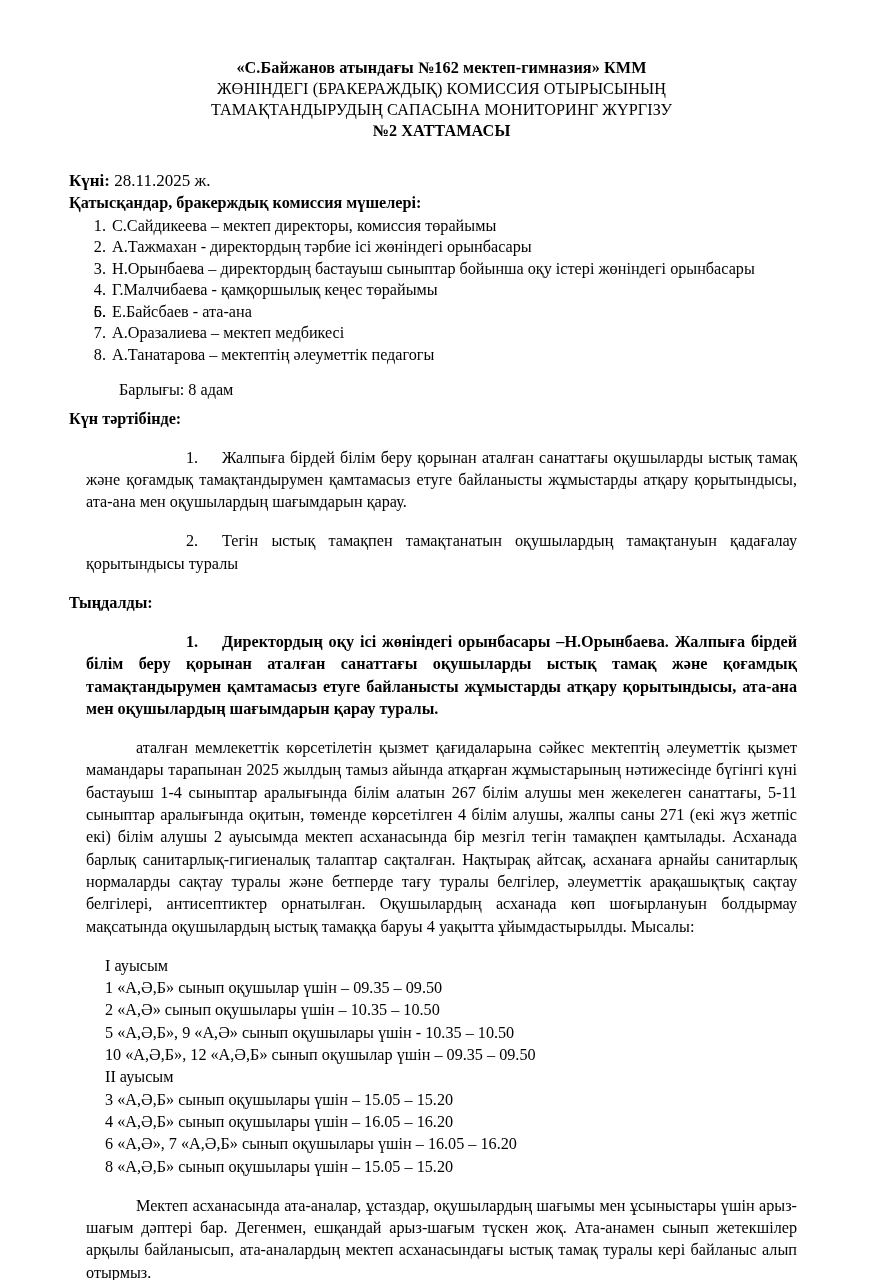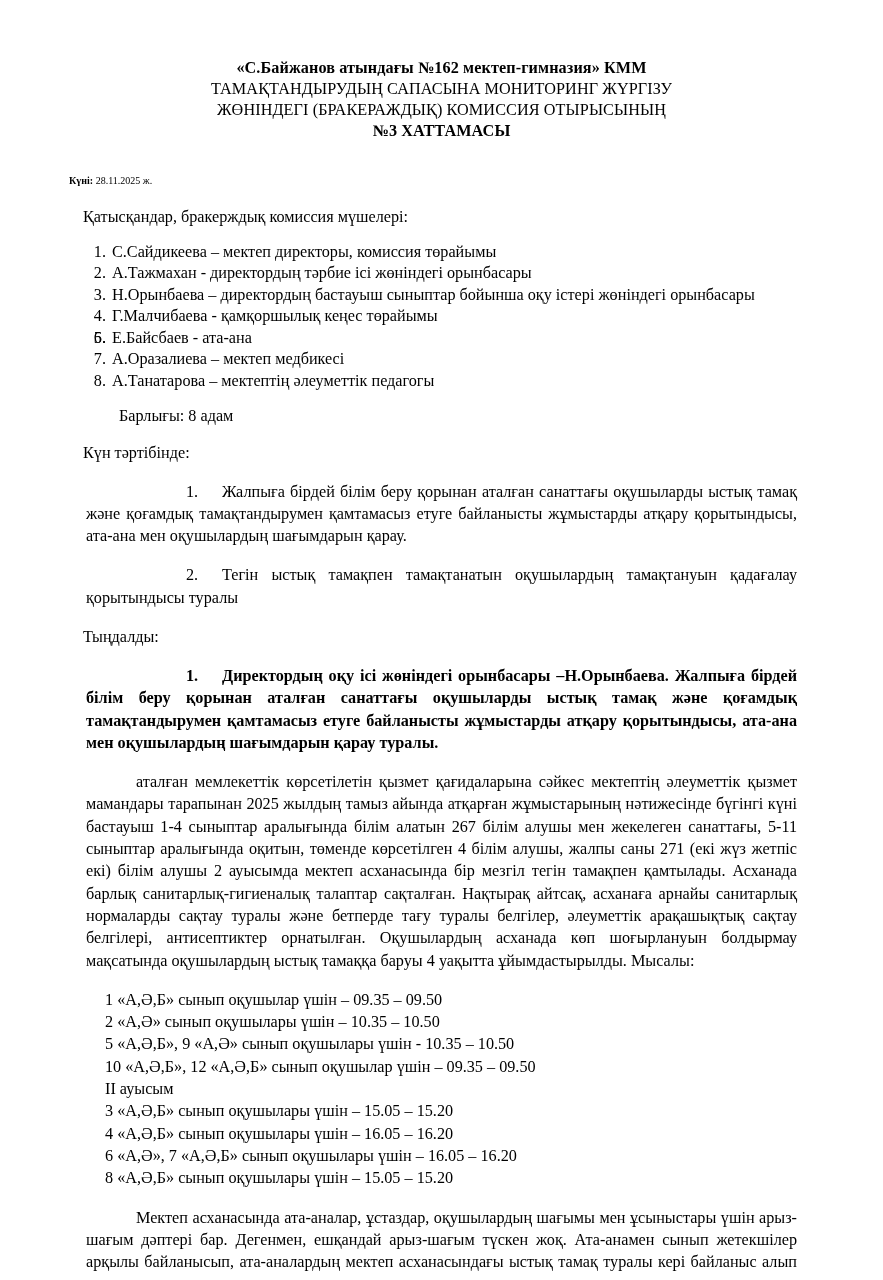--- a/index.html
+++ b/index.html
@@ -41,32 +41,32 @@
   .doc-header .hline.bold {
     font-weight: bold;
   }
 
   
   .meta-block {
     margin-top: 28px;
     padding-left: 48px;
   }
   .field-line {
-    font-size: 10px;
+    font-size: 17px;
     line-height: 21.5px;
     margin: 0;
   }
   .field-line .lbl {
     font-weight: bold;
   }
   .heading-line {
     font-size: 16.2px;
     line-height: 22px;
-    font-weight: normal;
-    margin: 14px;
+    font-weight: bold;
+    margin: 0;
     padding-left: 48px;
   }
 
   
   ol.members {
     margin: 2px 0 0 0;
     padding: 0 0 0 63px;
     list-style: none;
   }
   ol.members li {
@@ -130,23 +130,23 @@
   .spacer-20 { height: 20px; }
 </style>
 </head>
 <body>
 
 <div class="page">
   <div class="content">
 
     <div class="doc-header">
       <div class="hline bold">«С.Байжанов атындағы №162 мектеп-гимназия» КММ</div>
+      <div class="hline">ЖӨНІНДЕГІ (БРАКЕРАЖДЫҚ) КОМИССИЯ ОТЫРЫСЫНЫҢ</div>
       <div class="hline">ТАМАҚТАНДЫРУДЫҢ САПАСЫНА МОНИТОРИНГ ЖҮРГІЗУ</div>
-      <div class="hline">ЖӨНІНДЕГІ (БРАКЕРАЖДЫҚ) КОМИССИЯ ОТЫРЫСЫНЫҢ</div>
-      <div class="hline bold">№3 ХАТТАМАСЫ</div>
+      <div class="hline bold">№2 ХАТТАМАСЫ</div>
     </div>
 
     <div class="meta-block">
       <p class="field-line">
         <span class="lbl">Күні:</span>
         <span>28.11.2025 ж.</span>
       </p>
     </div>
 
     <div class="heading-line">Қатысқандар, бракерждық комиссия мүшелері:</div>
@@ -173,20 +173,21 @@
 
     <div class="heading-line">Тыңдалды:</div>
 
     <div class="body-block">
       <p class="para bold indent"><span class="numtab">1.</span><span>Директордың оқу ісі жөніндегі орынбасары –Н.Орынбаева. Жалпыға бірдей білім беру қорынан аталған санаттағы оқушыларды ыстық тамақ және қоғамдық тамақтандырумен қамтамасыз етуге байланысты жұмыстарды атқару қорытындысы, ата-ана мен оқушылардың шағымдарын қарау туралы.</span></p>
 
       <p class="para indent">аталған мемлекеттік көрсетілетін қызмет қағидаларына сәйкес мектептің әлеуметтік қызмет мамандары тарапынан 2025 жылдың тамыз айында атқарған жұмыстарының нәтижесінде бүгінгі күні бастауыш 1-4 сыныптар аралығында білім алатын 267 білім алушы мен жекелеген санаттағы, 5-11 сыныптар аралығында оқитын, төменде  көрсетілген 4 білім алушы,  жалпы саны 271 (екі жүз жетпіс екі) білім алушы 2 ауысымда  мектеп асханасында бір мезгіл тегін тамақпен қамтылады. Асханада барлық санитарлық-гигиеналық талаптар сақталған. Нақтырақ айтсақ, асханаға арнайы санитарлық нормаларды сақтау туралы және бетперде тағу туралы белгілер, әлеуметтік арақашықтық сақтау белгілері, антисептиктер орнатылған. Оқушылардың асханада көп шоғырлануын болдырмау мақсатында оқушылардың ыстық тамаққа баруы 4 уақытта ұйымдастырылды. Мысалы:</p>
     </div>
 
     <div class="schedule">
+      <div class="sline">I ауысым</div>
       <div class="sline">1  «А,Ә,Б» сынып оқушылар үшін – 09.35 – 09.50</div>
       <div class="sline">2 «А,Ә» сынып оқушылары үшін – 10.35 – 10.50</div>
       <div class="sline">5 «А,Ә,Б», 9 «А,Ә» сынып оқушылары үшін - 10.35 – 10.50</div>
       <div class="sline">10 «А,Ә,Б», 12 «А,Ә,Б» сынып оқушылар үшін – 09.35 – 09.50</div>
       <div class="sline">II ауысым</div>
       <div class="sline">3 «А,Ә,Б» сынып оқушылары үшін – 15.05 – 15.20</div>
       <div class="sline">4 «А,Ә,Б» сынып оқушылары үшін – 16.05 – 16.20</div>
       <div class="sline">6 «А,Ә», 7 «А,Ә,Б» сынып оқушылары үшін – 16.05 – 16.20</div>
       <div class="sline">8 «А,Ә,Б» сынып оқушылары үшін – 15.05 – 15.20</div>
     </div>

